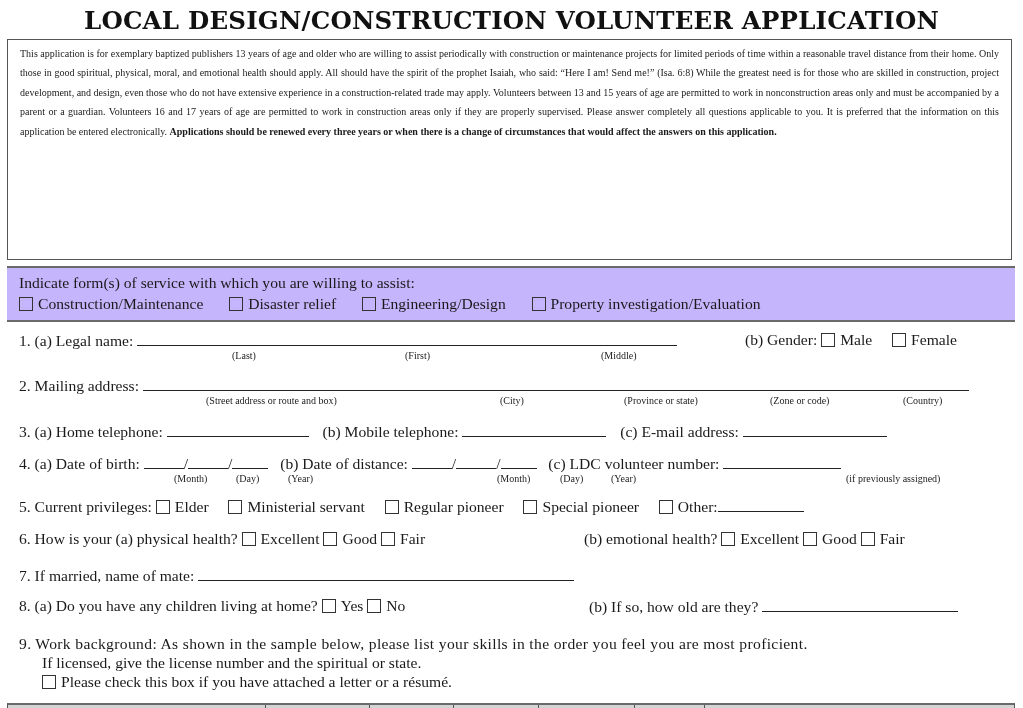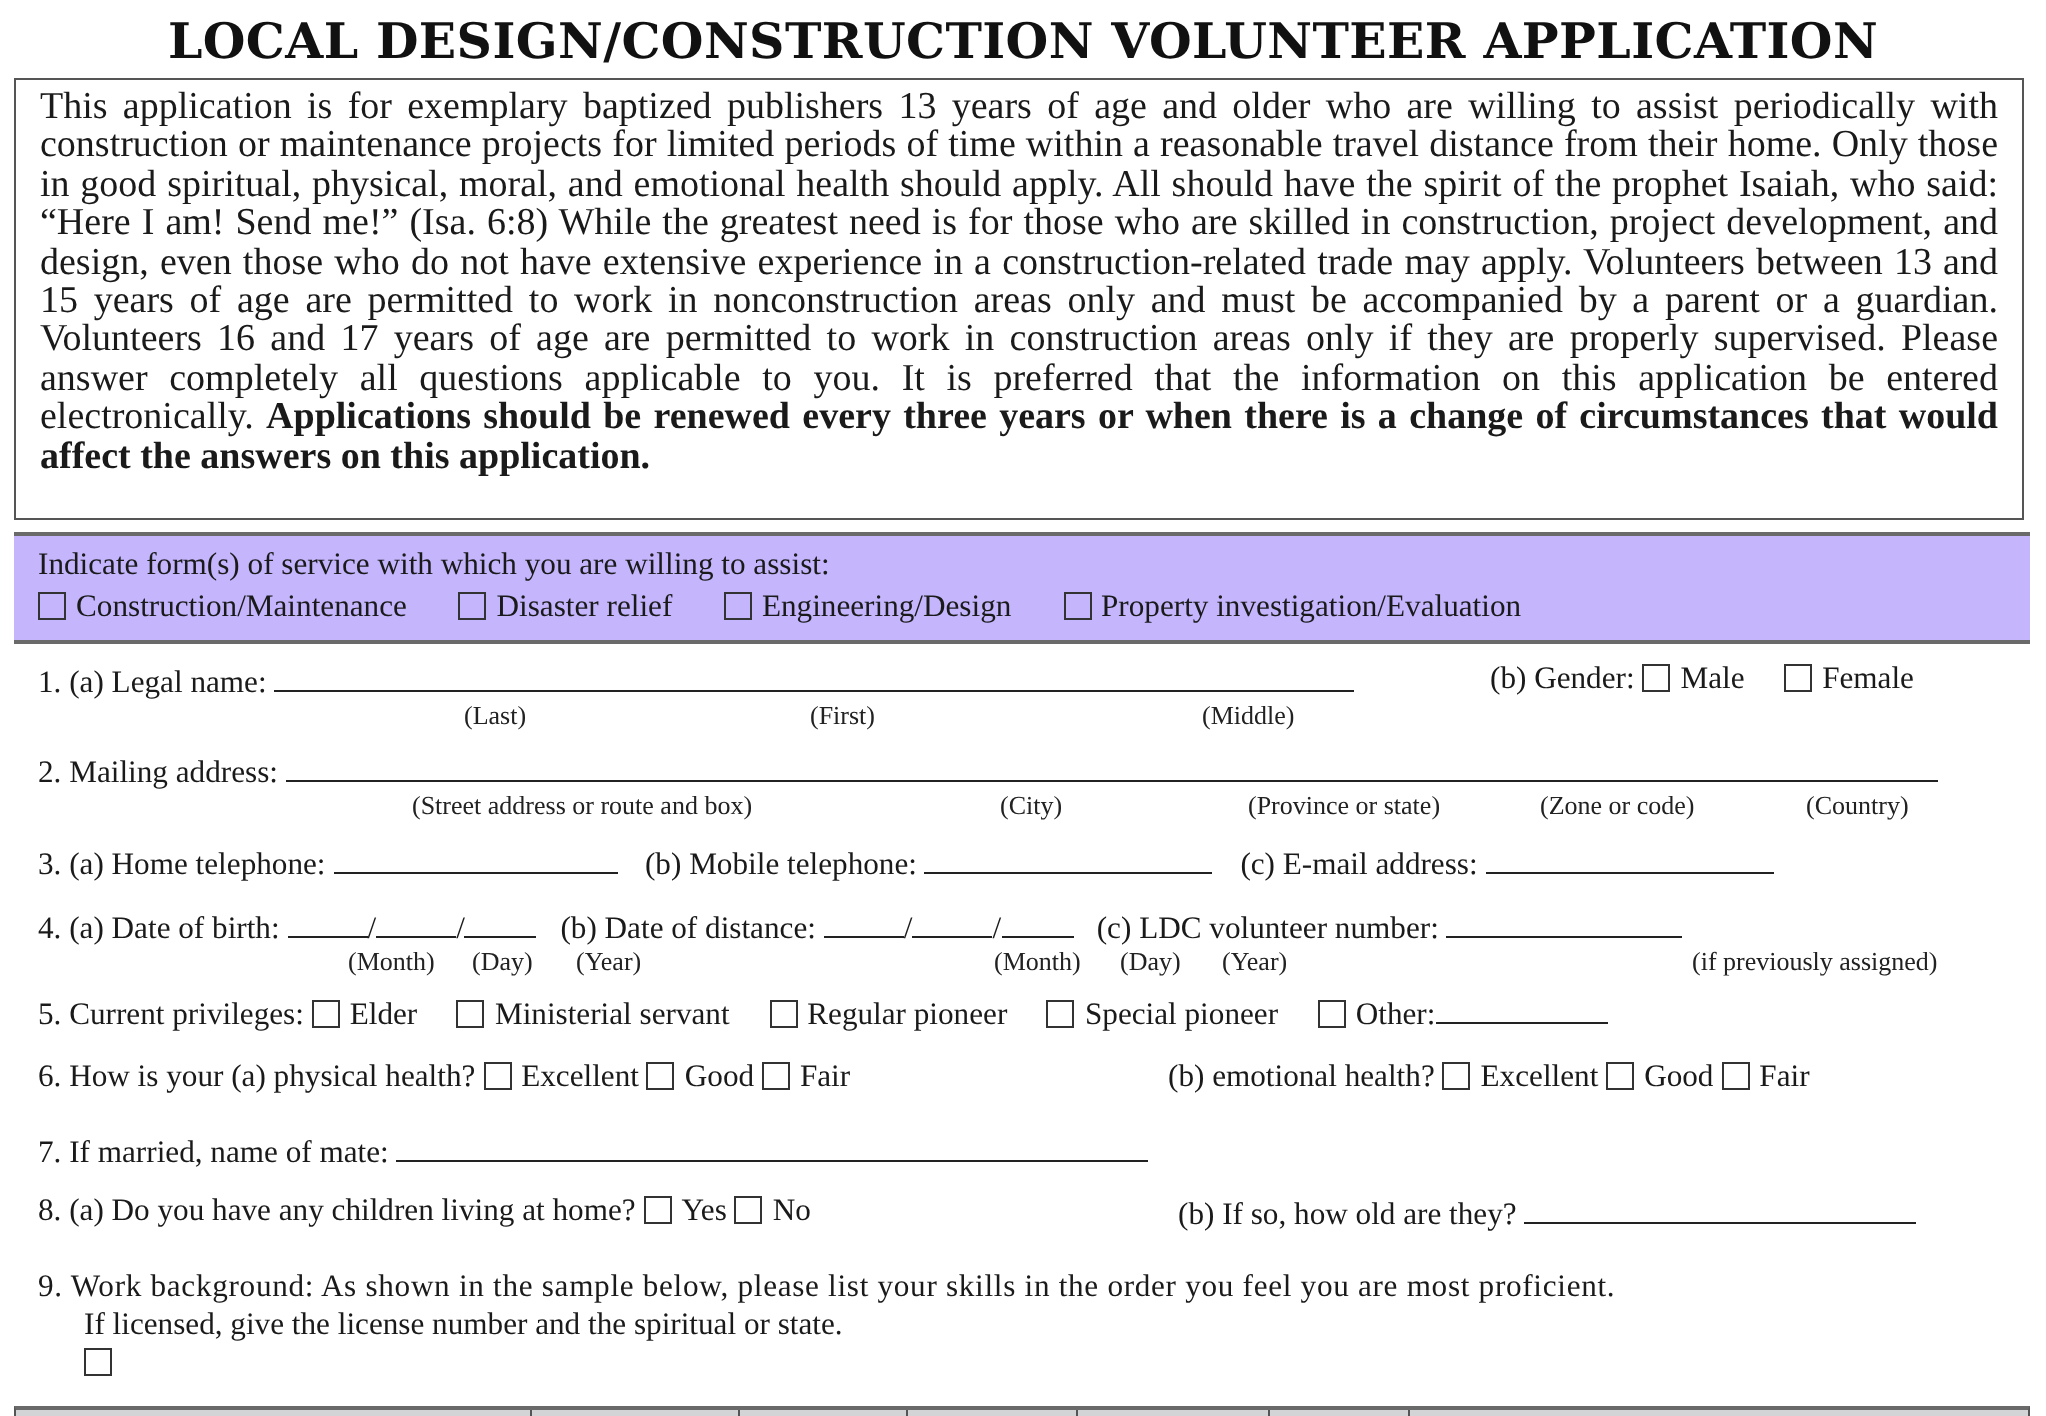--- a/index.html
+++ b/index.html
@@ -2,31 +2,31 @@
 <html><head>
 <meta charset="utf-8">
 <style>
   html, body { margin:0; padding:0; background:#ffffff; }
   body { width:1023px; height:708px; overflow:hidden; position:relative;
          font-family:"DejaVu Serif","Liberation Serif",serif; color:#1a1a1a; }
   .title { position:absolute; left:0; top:6px; width:1023px; text-align:center;
            font-family:"DejaVu Serif",serif; font-weight:bold; font-size:24.5px; letter-spacing:0.2px; color:#111; }
   .intro { position:absolute; left:7px; top:39px; width:1005px; height:221px; border:1.5px solid #555;
            box-sizing:border-box; padding:4px 12px 0 12px; font-family:"Liberation Serif",serif;
-           font-size:19px; line-height:19.4px; text-align:justify; color:#1a1a1a; }
+           font-size:10px; line-height:19.4px; text-align:justify; color:#1a1a1a; }
   .intro b { font-weight:bold; }
   .band { position:absolute; left:7px; top:266px; width:1008px; height:56px; background:#c4b5fd;
           border-top:2px solid #6a6a6a; border-bottom:2px solid #6a6a6a; box-sizing:border-box;
           padding:4px 12px; font-family:"Liberation Serif",serif; font-size:15.6px; line-height:21px; }
   .row { position:absolute; left:19px; font-family:"Liberation Serif",serif; font-size:15.6px; white-space:nowrap; }
   .cb { display:inline-block; width:14px; height:14px; border:1.2px solid #333; background:#fff;
         vertical-align:-2px; margin-right:5px; box-sizing:border-box; }
   .band .cb { background:transparent; }
   .line { display:inline-block; border-bottom:1.2px solid #222; height:14px; vertical-align:baseline; }
-  .sub { position:absolute; font-family:"Liberation Serif",serif; font-size:13px; color:#222; white-space:nowrap; }
+  .sub { position:absolute; font-family:"Liberation Serif",serif; font-size:10px; color:#222; white-space:nowrap; }
   .abs { position:absolute; font-family:"Liberation Serif",serif; font-size:15.6px; white-space:nowrap; }
   .tbl { position:absolute; left:7px; top:703px; width:1008px; height:10px; background:#d3d4d6;
          border-top:2px solid #6a6a6a; border-left:1.5px solid #555; border-right:1.5px solid #555; box-sizing:border-box; }
   .tbl .col { position:absolute; top:0; bottom:0; border-left:1.2px solid #555; }
 </style>
 </head>
 <body>
 
 <div class="title">LOCAL DESIGN/CONSTRUCTION VOLUNTEER APPLICATION</div>
 
@@ -139,21 +139,21 @@
 </div>
 <div class="abs" style="left:589px;top:597px">
   <span>(b) If so, how old are they?</span>
   <span class="line" style="width:196px"></span>
 </div>
 
 <div class="row" style="top:634px;line-height:19px">
   <div style="letter-spacing:0.35px">9. Work background: As shown in the sample below, please list your skills in the order you feel you are most proficient.</div>
   <div style="padding-left:23px">If licensed, give the license number and the spiritual or state.</div>
   <div style="padding-left:23px">
-    <span class="cb"></span>
+    <span class="cb"></span><span>Please check this box if you have attached a letter or a résumé.</span>
   </div>
 </div>
 
 <div class="tbl">
   <div class="col" style="left:257px"></div>
   <div class="col" style="left:361px"></div>
   <div class="col" style="left:445px"></div>
   <div class="col" style="left:530px"></div>
   <div class="col" style="left:626px"></div>
   <div class="col" style="left:696px"></div>

